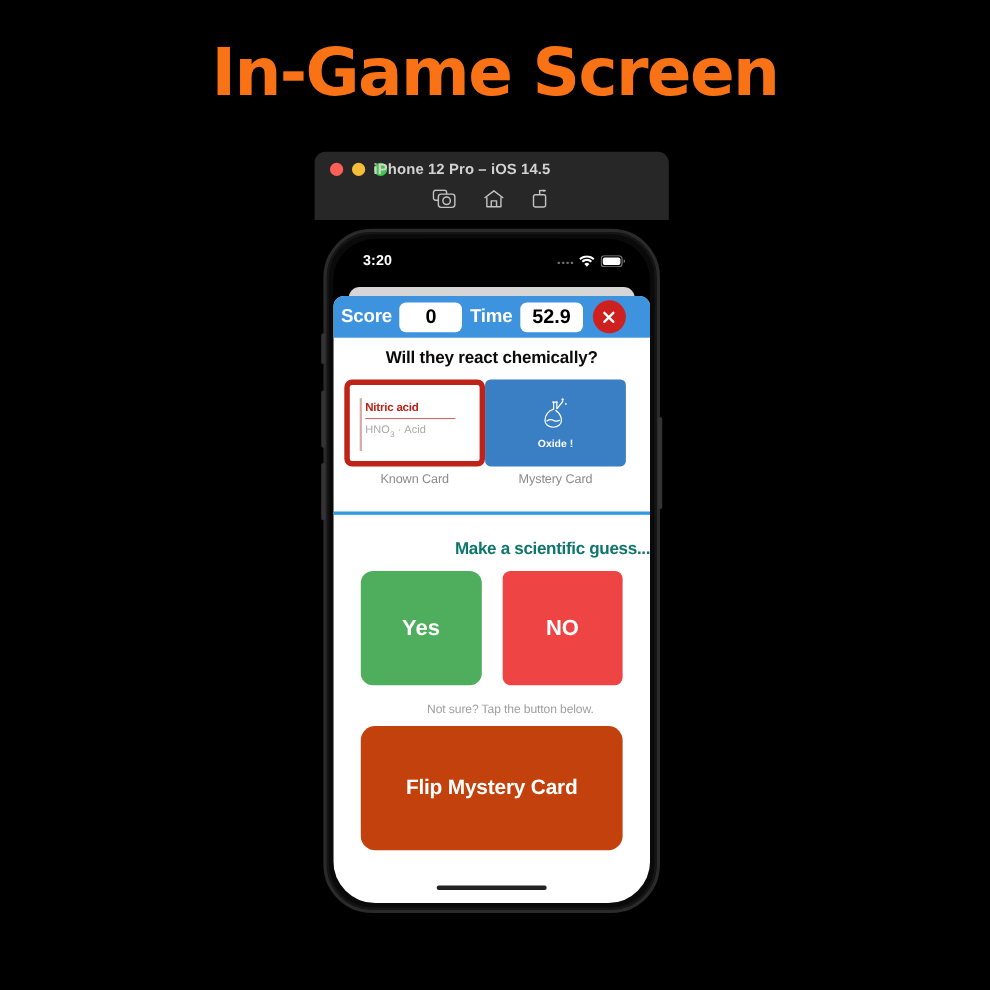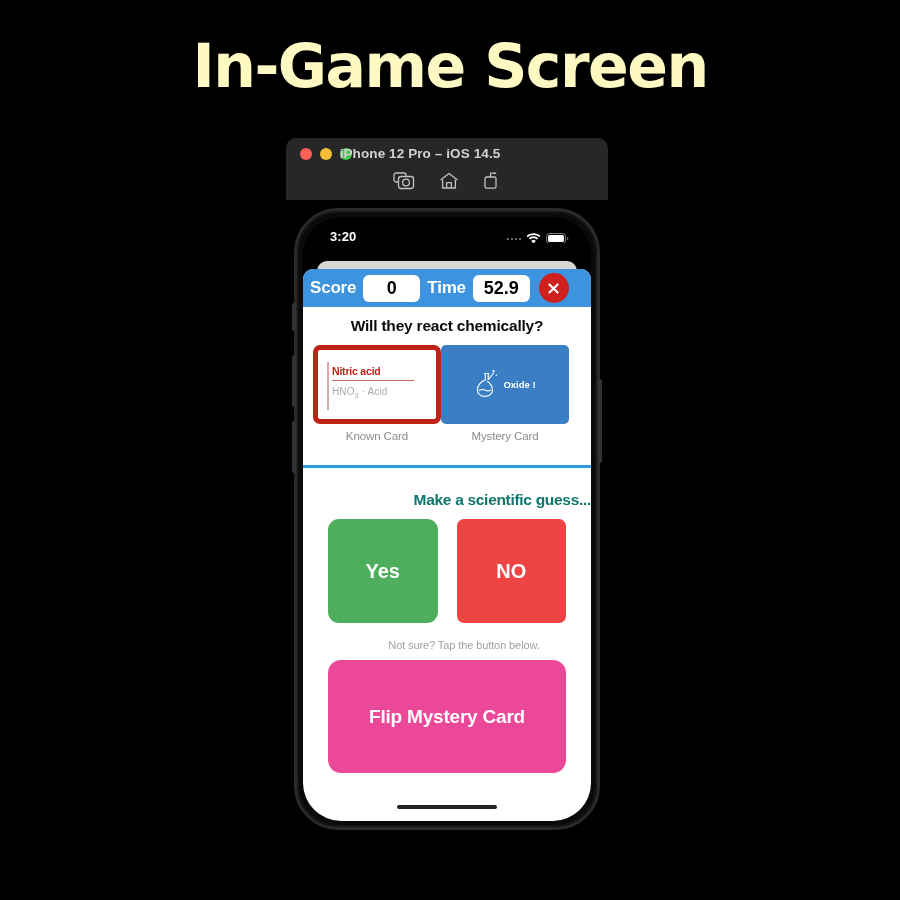--- a/index.html
+++ b/index.html
@@ -16,21 +16,21 @@
     position: relative;
   }
 
   
   .page-title {
     position: absolute;
     top: 30px;
     left: 0;
     width: 900px;
     text-align: center;
-    color: #fef9c3;
+    color: #f97316;
     font-family: "DejaVu Sans", sans-serif;
     font-weight: 700;
     font-size: 60px;
     letter-spacing: -1.5px;
     line-height: 72px;
     white-space: nowrap;
   }
 
   
   .sim-window {
@@ -266,20 +266,21 @@
     letter-spacing: 0.1px;
     white-space: nowrap;
   }
   .card-known-sub sub { font-size: 7.5px; }
 
   .card-mystery {
     height: 79px;
     background: #3a7fc4;
     border-radius: 5px;
     display: flex;
+    flex-direction: column;
     align-items: center;
     justify-content: center;
     gap: 3px;
   }
   .card-mystery-label {
     color: #ffffff;
     font-size: 9.5px;
     font-weight: 700;
     letter-spacing: 0px;
   }
@@ -343,21 +344,21 @@
     color: #a0a0a0;
     font-size: 11px;
     letter-spacing: -0.1px;
   }
 
   .flip-btn {
     position: absolute;
     left: 25px; top: 391px;
     width: 238px;
     height: 113px;
-    background: #ec4899;
+    background: #c2410c;
     border-radius: 13px;
     display: flex;
     align-items: center;
     justify-content: center;
     color: #ffffff;
     font-size: 19px;
     font-weight: 700;
     letter-spacing: -0.2px;
     border: none;
     font-family: "Liberation Sans", sans-serif;

